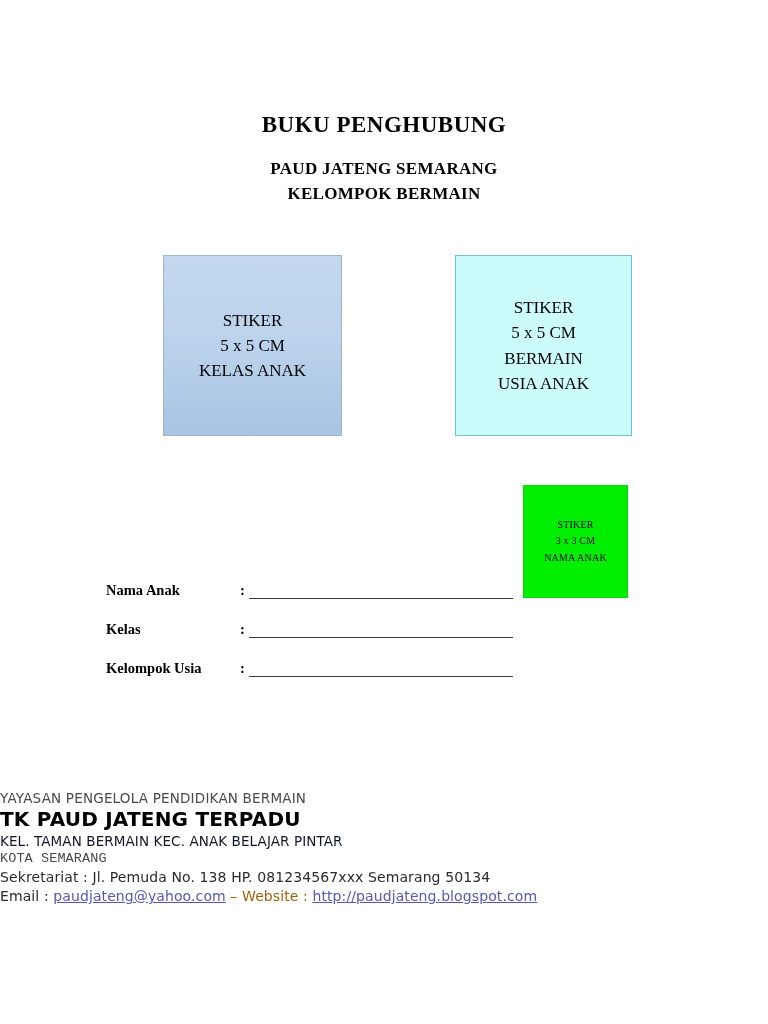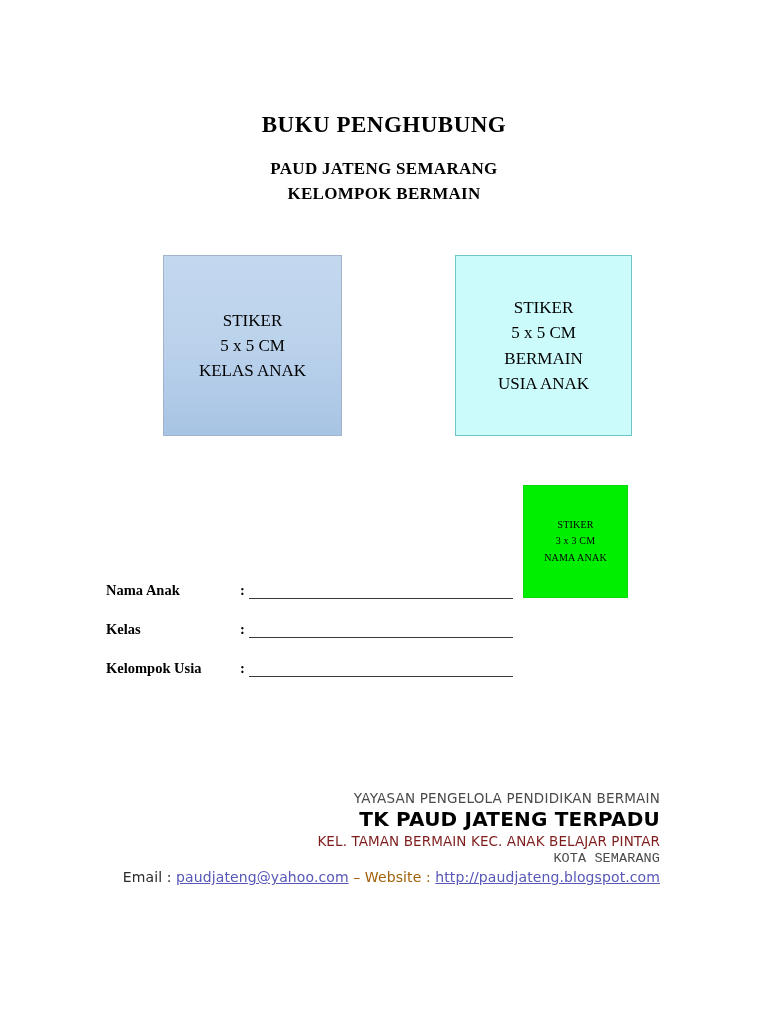--- a/index.html
+++ b/index.html
@@ -137,40 +137,40 @@
     height: 0;
     border-bottom: 1.4px solid #3a3a3a;
   }
 
   
   .footer {
     position: absolute;
     left: 0;
     top: 789px;
     width: 660px;
-    text-align: right;
+    text-align: left;
     font-family: "DejaVu Sans", "Liberation Sans", sans-serif;
   }
   .f-line1 {
     font-size: 13.5px;
     line-height: 18px;
     color: #4a4a4a;
     letter-spacing: 0.2px;
   }
   .f-line2 {
     font-size: 20px;
     font-weight: bold;
     line-height: 25px;
     color: #000000;
     letter-spacing: 0.2px;
   }
   .f-line3 {
     font-size: 13.5px;
     line-height: 18px;
-    color: #7f1d1d;
+    color: #0f172a;
     letter-spacing: 0.1px;
   }
   .f-line4 {
     font-size: 13.5px;
     line-height: 18px;
     color: #4a4a4a;
     letter-spacing: 0.1px;
     font-family: Liberation Mono, monospace;
   }
   .f-line5 {
@@ -246,20 +246,21 @@
       <div class="form-line"></div>
     </div>
 
   </div>
 
   <div class="footer">
     <div class="f-line1">YAYASAN PENGELOLA PENDIDIKAN BERMAIN</div>
     <div class="f-line2">TK PAUD JATENG TERPADU</div>
     <div class="f-line3">KEL. TAMAN BERMAIN KEC. ANAK BELAJAR PINTAR</div>
     <div class="f-line4">KOTA SEMARANG</div>
+    <div class="f-line5">Sekretariat : Jl. Pemuda No. 138 HP. 081234567xxx Semarang 50134</div>
     <div class="f-line6">
       <span>Email : </span>
       <span class="link">paudjateng@yahoo.com</span>
       <span class="dash-sep"> – Website : </span>
       <span class="link">http://paudjateng.blogspot.com</span>
     </div>
   </div>
 
 </div>
 

